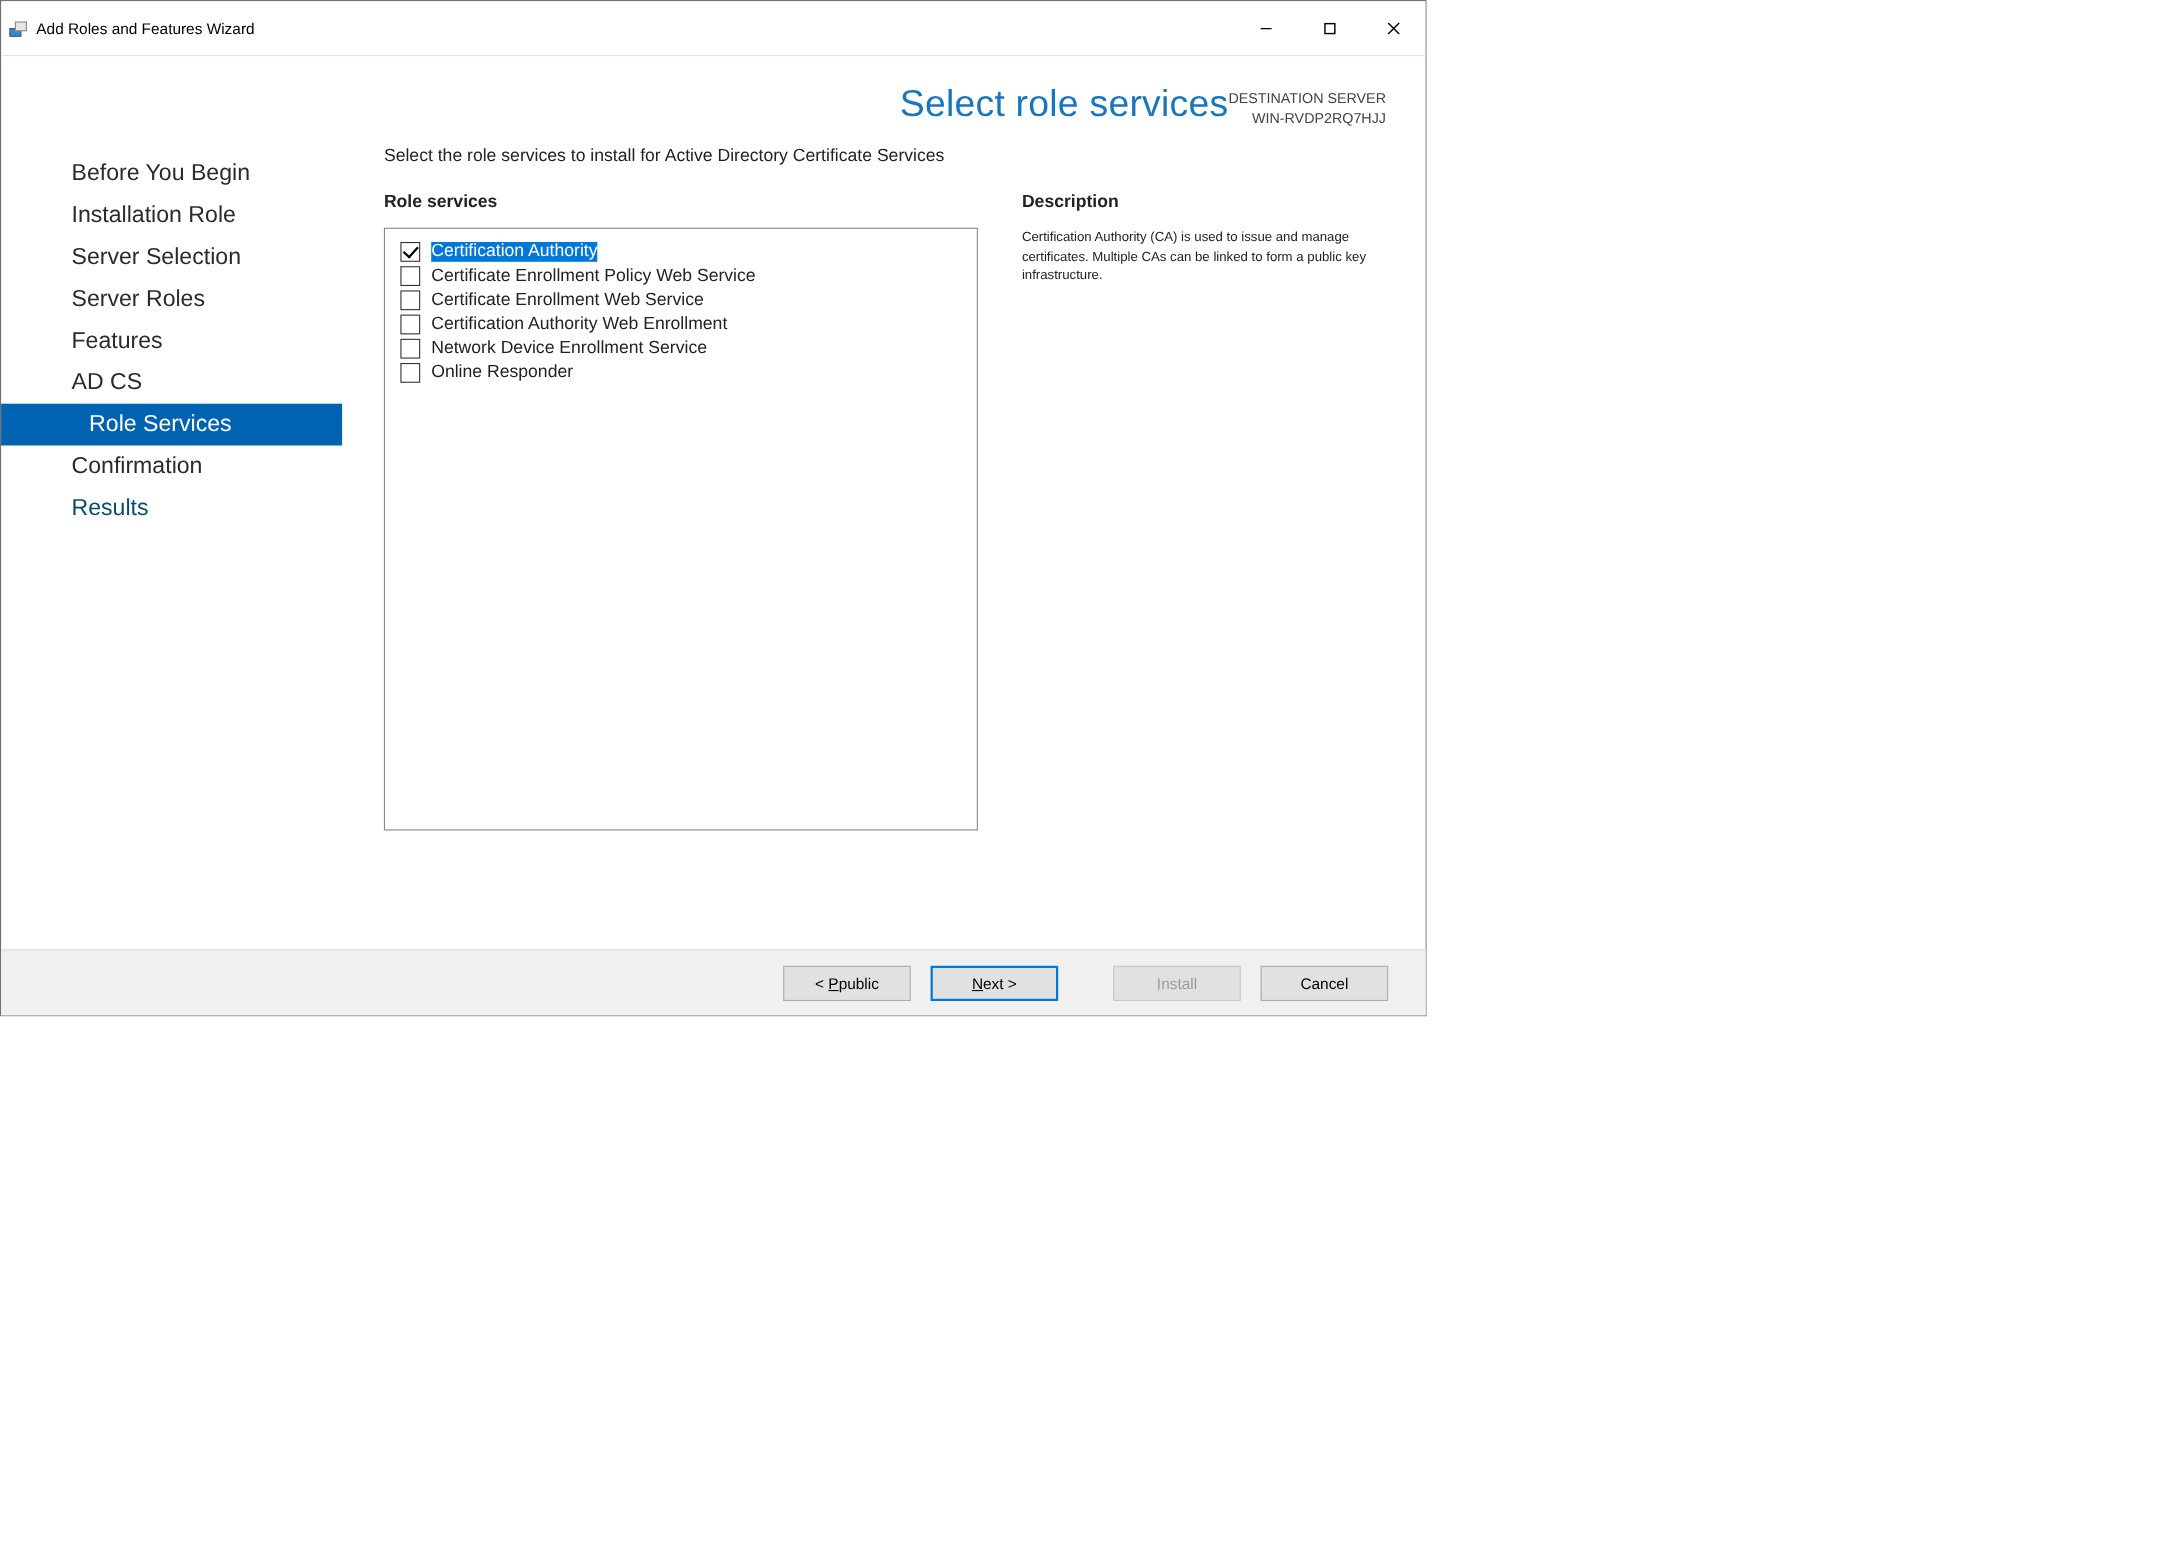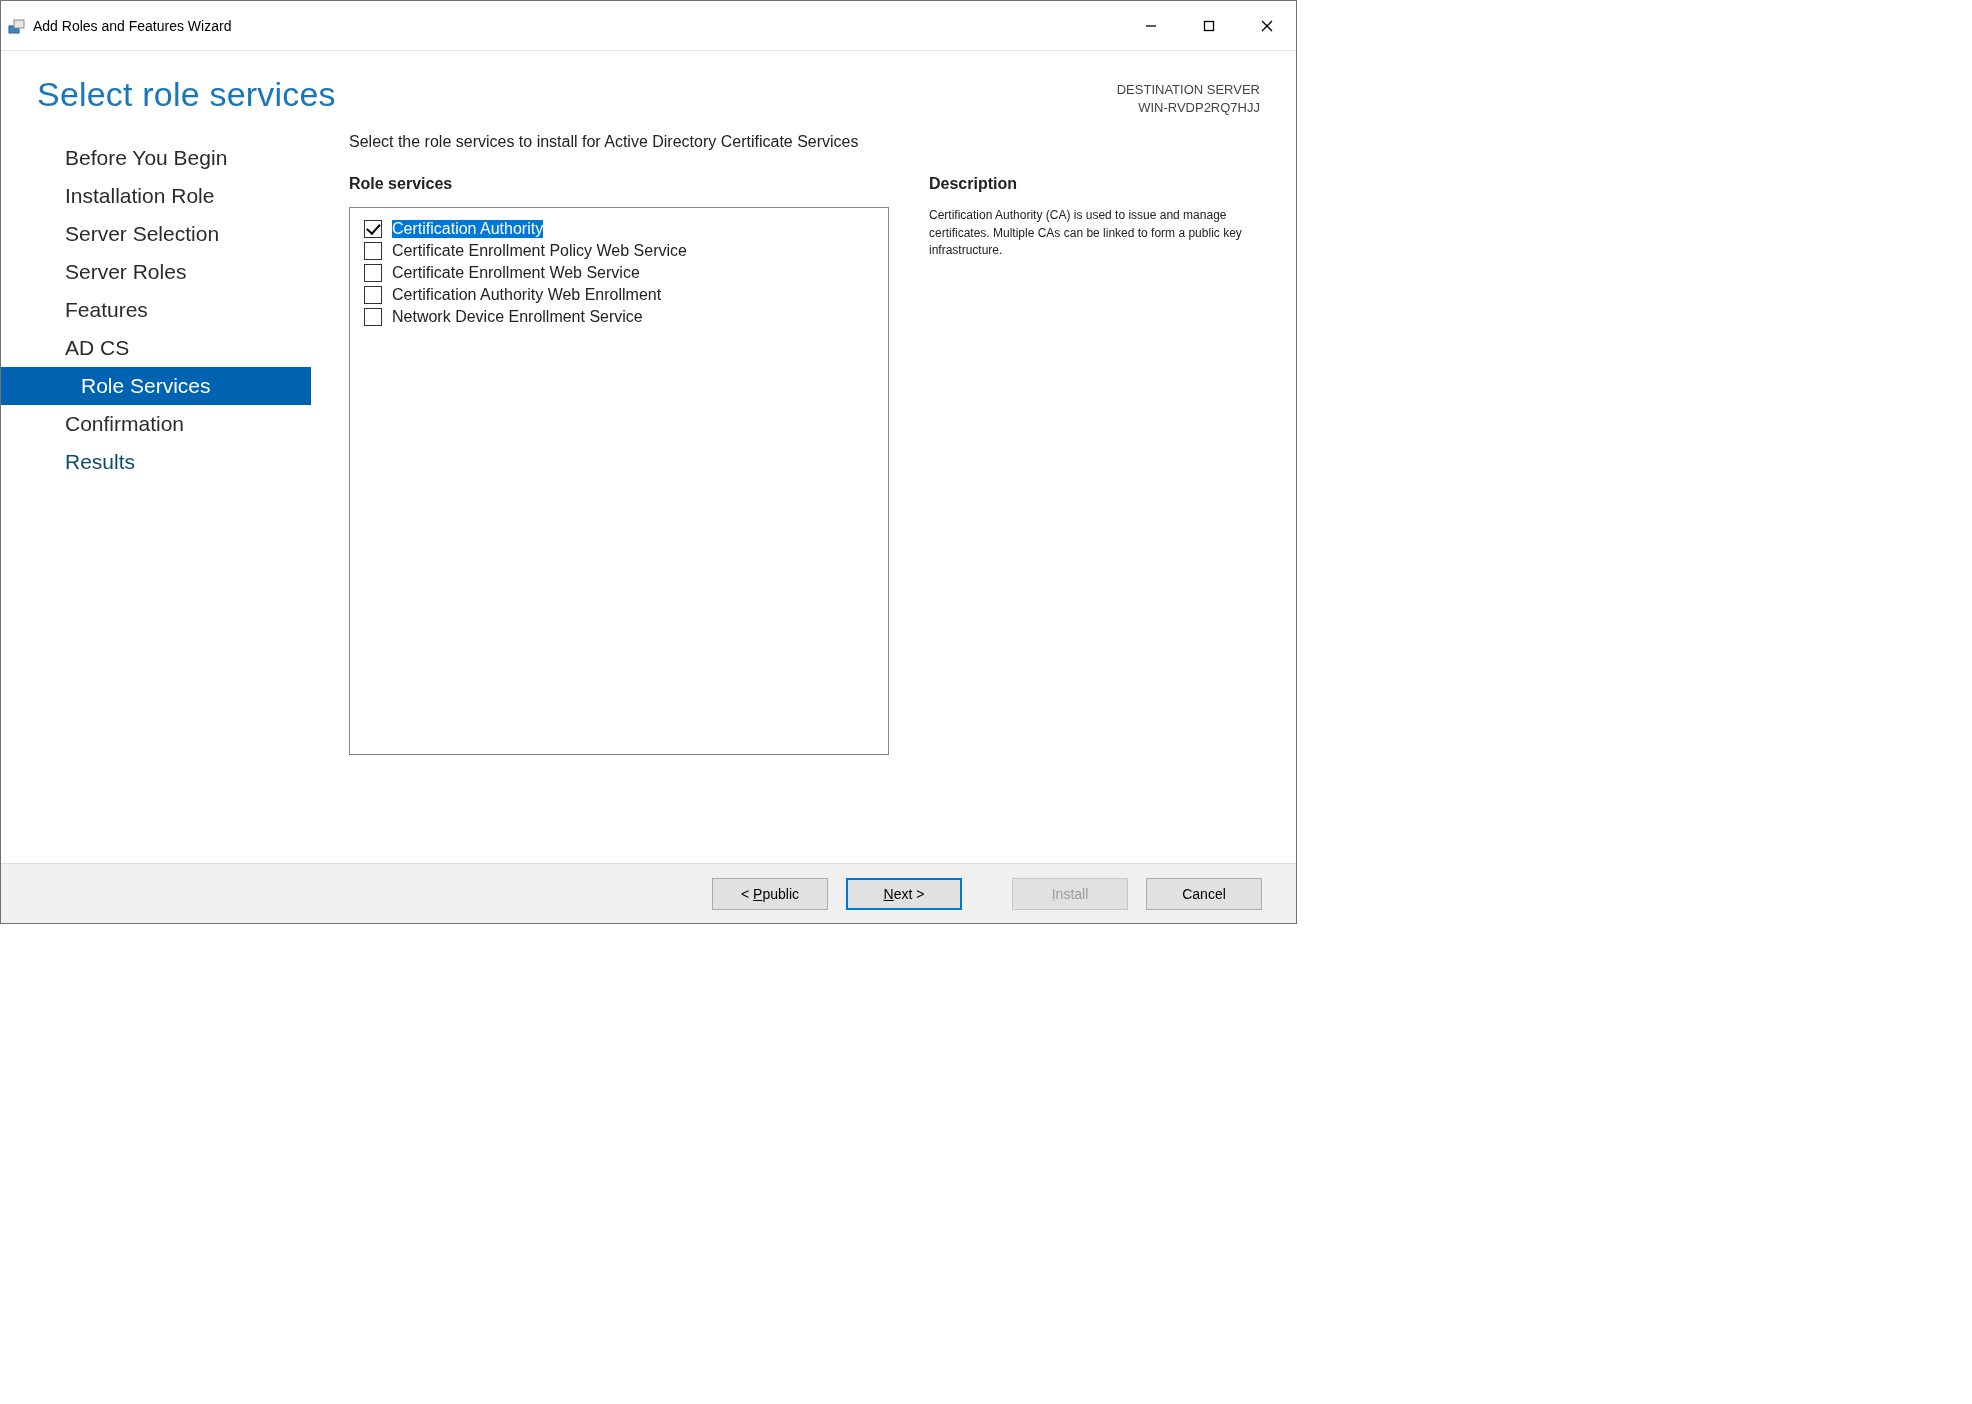--- a/index.html
+++ b/index.html
@@ -45,21 +45,21 @@
     display: flex; align-items: center; justify-content: center;
     color: #000; font-size: 13px;
   }
   .win-btn svg { stroke: #000; }
 
   
   .header {
     padding: 24px 36px 14px 36px;
     display: flex;
     align-items: flex-start;
-    justify-content: space-between;
+    justify-content: flex-end;
   }
   .page-title {
     font-size: 34px;
     font-weight: 300;
     color: #1976bc;
     letter-spacing: 0.2px;
   }
   .dest {
     text-align: right;
     font-size: 13px;
@@ -267,20 +267,24 @@
                 <span class="role-label">Certificate Enrollment Web Service</span>
               </div>
               <div class="role-row">
                 <span class="cb"></span>
                 <span class="role-label">Certification Authority Web Enrollment</span>
               </div>
               <div class="role-row">
                 <span class="cb"></span>
                 <span class="role-label">Network Device Enrollment Service</span>
               </div>
+              <div class="role-row">
+                <span class="cb"></span>
+                <span class="role-label">Online Responder</span>
+              </div>
             </div>
         </div>
         <div class="col-right">
           <div class="section-label">Description</div>
           <div class="desc-text">Certification Authority (CA) is used to issue and manage certificates. Multiple CAs can be linked to form a public key infrastructure.</div>
         </div>
       </div>
     </div>
   </div>
 

